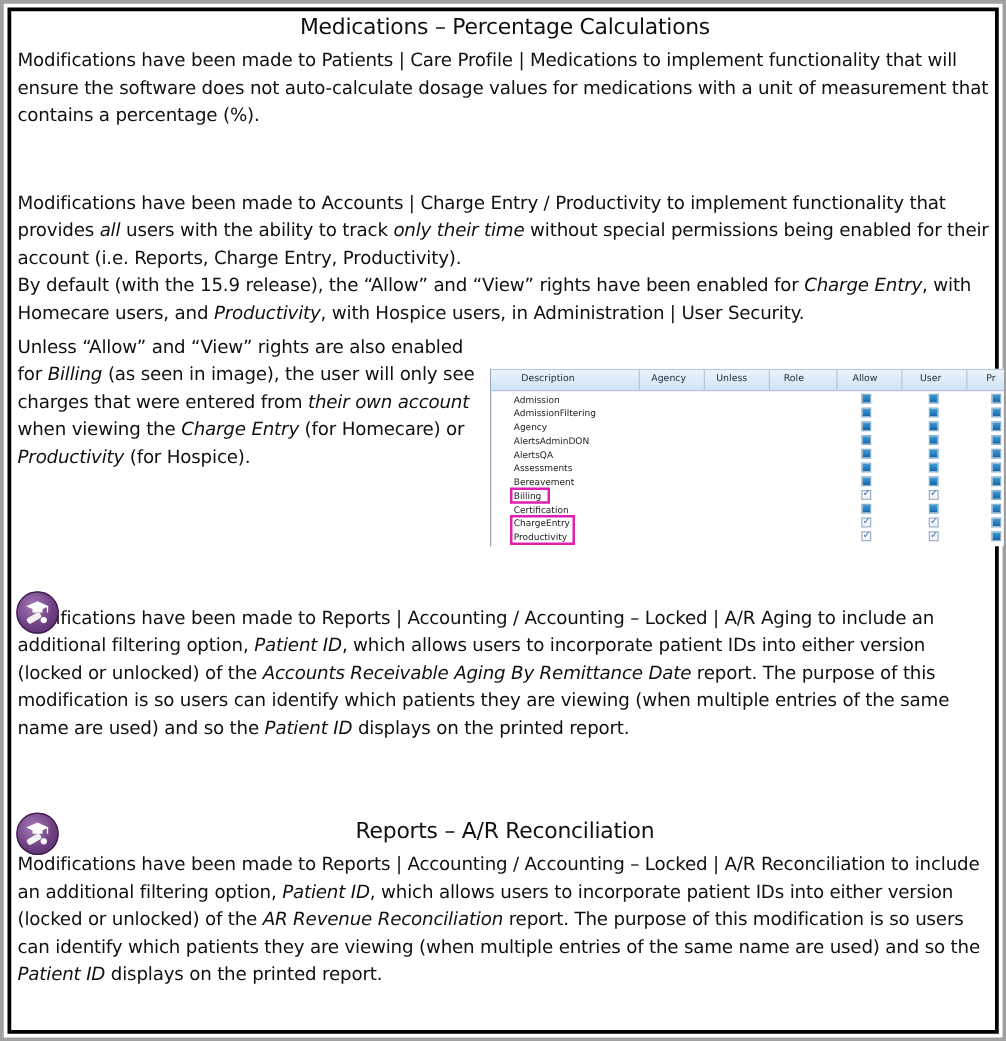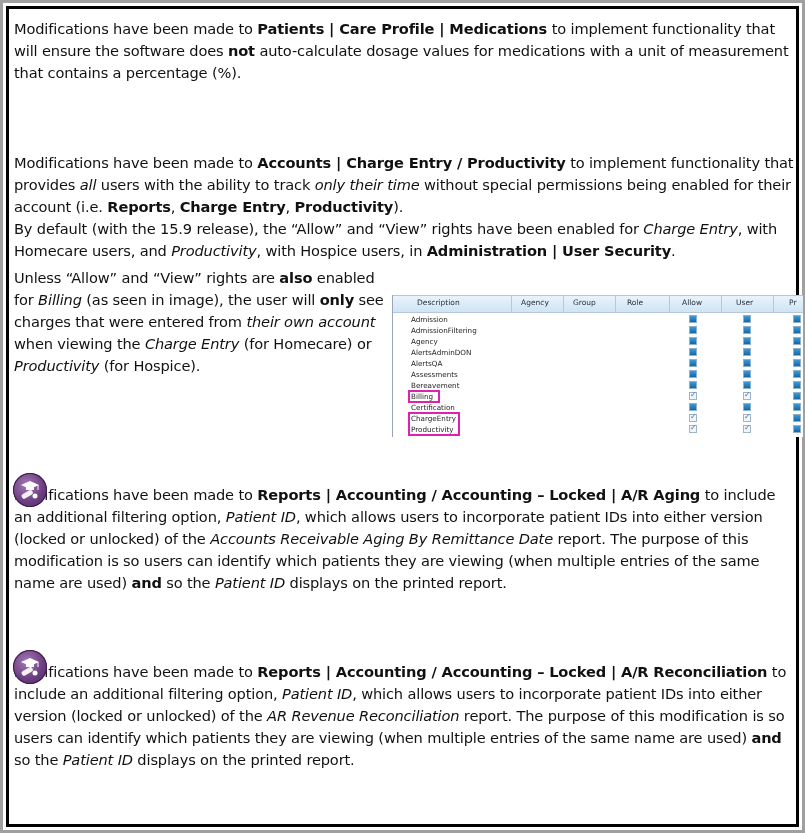--- a/index.html
+++ b/index.html
@@ -8,21 +8,21 @@
   .frame { position:absolute; left:0; top:0; width:805px; height:833px; box-sizing:border-box;
            border-top:3px solid #a0a0a0; border-left:3px solid #a0a0a0;
            border-right:3px solid #a0a0a0; border-bottom:3px solid #a0a0a0; }
   .frame-inner { position:absolute; left:3px; top:3px; right:3px; bottom:3px;
            border-top:3px solid #000; border-left:3px solid #000;
            border-right:3px solid #000; border-bottom:3px solid #000; }
   .content { position:absolute; left:14px; top:0; width:780px; }
   .section { position:absolute; left:0; width:780px; }
   h2 { margin:0; font-weight:normal; font-size:17.5px; text-align:center; letter-spacing:-0.2px; }
   p { margin:0; font-size:14.6px; line-height:22px; letter-spacing:-0.15px; }
-  b { font-weight:bold; }
+  b { font-weight:normal; }
   i { font-style:italic; }
   .icon { position:absolute; left:0; width:34px; height:34px; border-radius:50%;
           background: radial-gradient(circle at 40% 35%, #a57bb5 0%, #6d3f82 55%, #4c2460 100%);
           box-shadow: inset 0 0 0 1px #3a1a4a; }
   .icon svg { position:absolute; left:4px; top:4px; }
 
   
   .grid { position:absolute; left:392px; top:295px; width:410px; height:142px; background:#fff;
           border-left:1px solid #9aa5b5; overflow:hidden; font-family:"DejaVu Sans", sans-serif; }
   .grid-head { position:absolute; left:0; top:0; height:16px; width:420px;
@@ -40,20 +40,21 @@
 </head>
 <body>
 
 <div class="frame">
   <div class="frame-inner"></div>
 </div>
 
 <div class="content">
 
   <div class="section" style="top:12px;">
+    <h2>Medications – Percentage Calculations</h2>
     <p style="margin-top:6px;"><span>Modifications have been made to </span><b>Patients | Care Profile | Medications</b><span> to implement functionality that will ensure the software does </span><b>not</b><span> auto-calculate dosage values for medications with a unit of measurement that contains a percentage (%).</span></p>
   </div>
 
   <div class="section" style="top:146px;">
     <p style="margin-top:6px;"><span>Modifications have been made to </span><b>Accounts | Charge Entry / Productivity</b><span> to implement functionality that provides </span><i>all</i><span> users with the ability to track </span><i>only their time</i><span> without special permissions being enabled for their account (i.e. </span><b>Reports</b><span>, </span><b>Charge Entry</b><span>, </span><b>Productivity</b><span>).</span></p>
     <p style="margin-top:0;"><span>By default (with the 15.9 release), the “Allow” and “View” rights have been enabled for </span><i>Charge Entry</i><span>, with Homecare users, and </span><i>Productivity</i><span>, with Hospice users, in </span><b>Administration | User Security</b><span>.</span></p>
     <p style="margin-top:5px; width:370px;"><span>Unless “Allow” and “View” rights are </span><b>also</b><span> enabled for </span><i>Billing</i><span> (as seen in image), the user will </span><b>only</b><span> see charges that were entered from </span><i>their own account</i><span> when viewing the </span><i>Charge Entry</i><span> (for Homecare) or </span><i>Productivity</i><span> (for Hospice).</span></p>
   </div>
 
   <div class="section" style="top:478px;">
@@ -72,31 +73,32 @@
   <div class="section" style="top:655px;">
     <div class="icon" style="top:-5px; left:-1px;">
       <svg width="26" height="26" viewBox="0 0 26 26">
         <polygon points="13,4 22,8 13,12 4,8" fill="#ffffff"></polygon>
         <rect x="9" y="9" width="8" height="4" fill="#ffffff"></rect>
         <line x1="21" y1="8" x2="21" y2="13" stroke="#fff" stroke-width="1"></line>
         <rect x="4" y="15" width="12" height="5" rx="2" fill="#f2f2f2" transform="rotate(-30 10 17)"></rect>
         <circle cx="18" cy="19" r="2.5" fill="#ffffff"></circle>
       </svg>
     </div>
+    <h2>Reports – A/R Reconciliation</h2>
     <p style="margin-top:6px;"><span>Modifications have been made to </span><b>Reports | Accounting / Accounting – Locked | A/R Reconciliation</b><span> to include an additional filtering option, </span><i>Patient ID</i><span>, which allows users to incorporate patient IDs into either version (locked or unlocked) of the </span><i>AR Revenue Reconciliation</i><span> report. The purpose of this modification is so users can identify which patients they are viewing (when multiple entries of the same name are used) </span><b>and</b><span> so the </span><i>Patient ID</i><span> displays on the printed report.</span></p>
   </div>
 </div>
 
 <div class="grid">
   <div class="grid-head">
     <span class="gh" style="left:24px;">Description</span>
     <span class="gsep" style="left:118px;"></span>
     <span class="gh" style="left:128px;">Agency</span>
     <span class="gsep" style="left:170px;"></span>
-    <span class="gh" style="left:180px;">Group</span>
+    <span class="gh" style="left:180px;">Unless</span>
     <span class="gsep" style="left:222px;"></span>
     <span class="gh" style="left:234px;">Role</span>
     <span class="gsep" style="left:276px;"></span>
     <span class="gh" style="left:289px;">Allow</span>
     <span class="gsep" style="left:328px;"></span>
     <span class="gh" style="left:343px;">User</span>
     <span class="gsep" style="left:380px;"></span>
     <span class="gh" style="left:396px;">Pr</span>
   </div>
   <div id="grid-rows">

